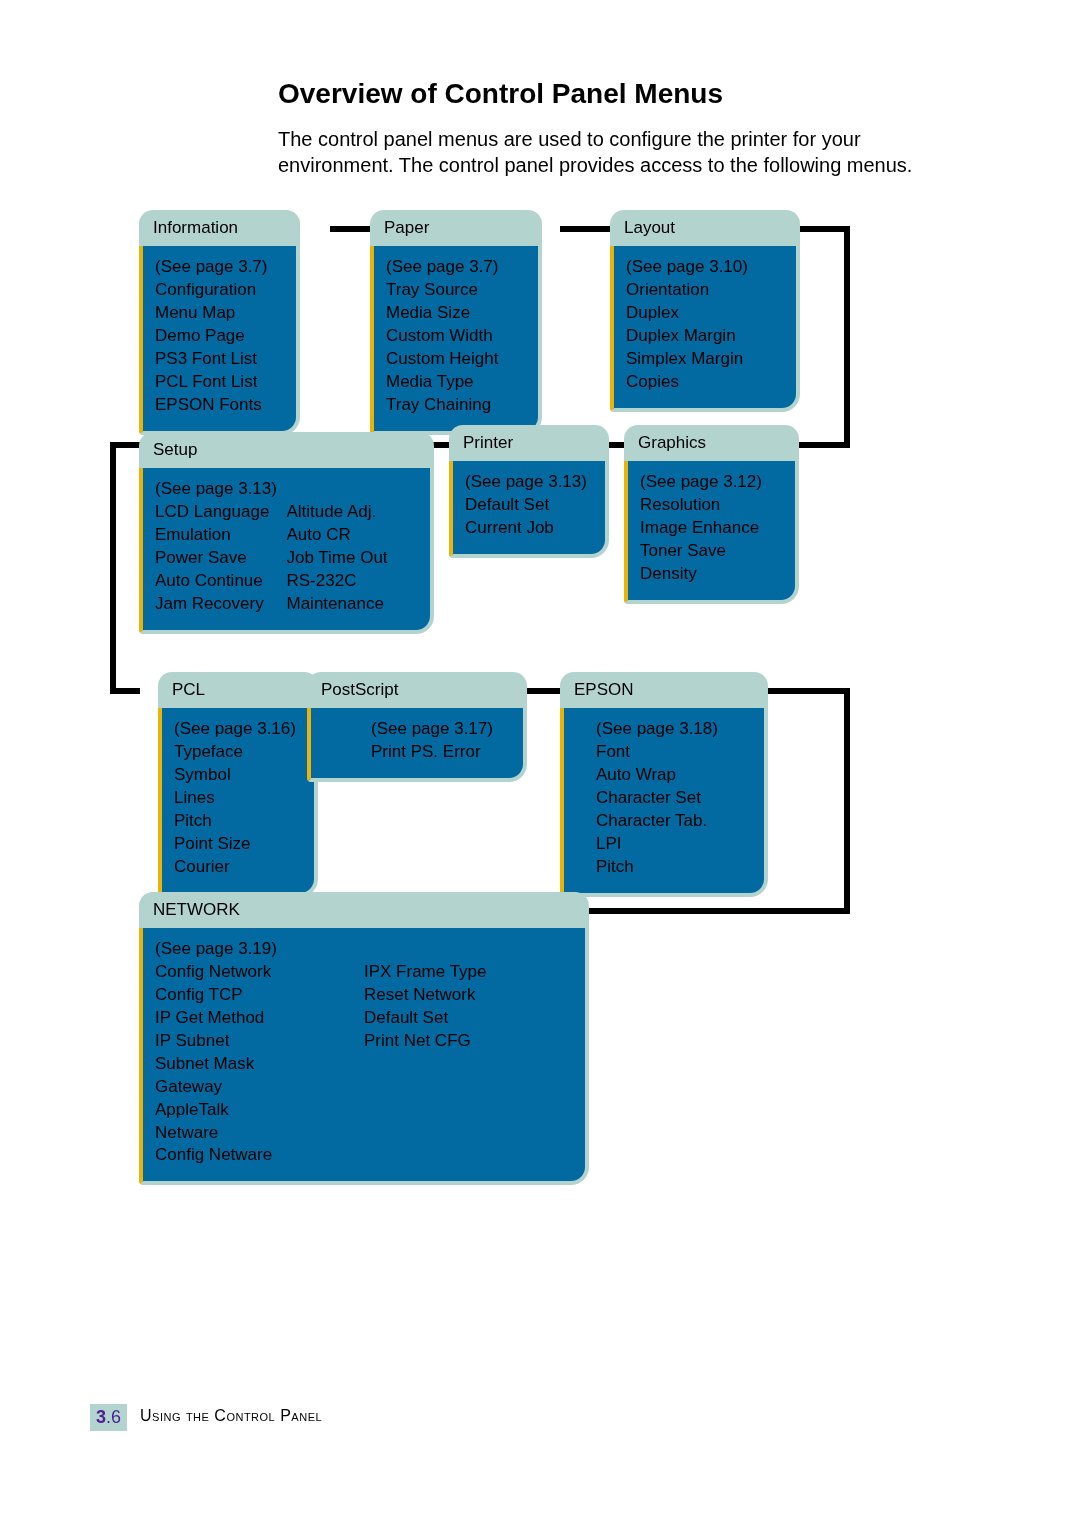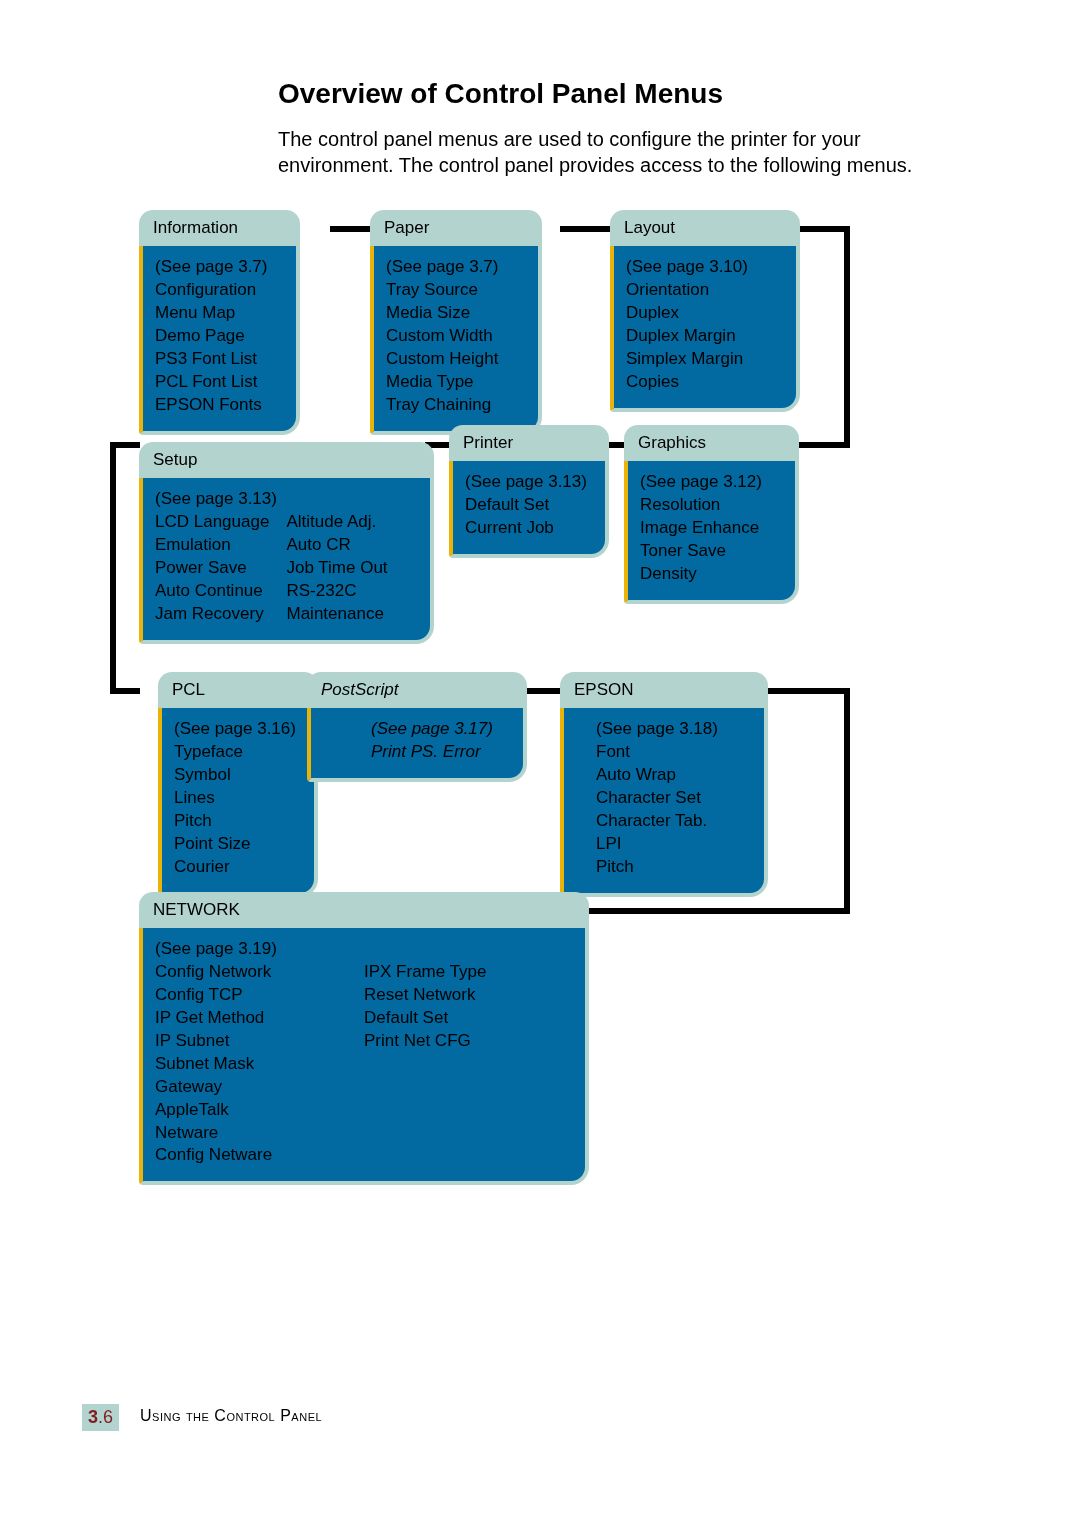--- a/index.html
+++ b/index.html
@@ -63,24 +63,24 @@
     font-size: 17px;
     line-height: 1.35;
     color: #000;
   }
   .cols { display: flex; }
   .col { flex: 1; }
 
   
   .foot-badge {
     position: absolute;
-    left: 82px;
+    left: 90px;
     top: 1404px;
     background: #b3d3cf;
-    color: #7f1d1d;
+    color: #4c1d95;
     font-size: 18px;
     padding: 3px 6px;
   }
   .foot-badge b { font-weight: bold; }
   .foot-text {
     position: absolute;
     left: 140px;
     top: 1407px;
     font-size: 16px;
     font-variant: small-caps;
@@ -145,21 +145,21 @@
     <div class="body">
       <div>(See page 3.10)</div>
       <div>Orientation</div>
       <div>Duplex</div>
       <div>Duplex Margin</div>
       <div>Simplex Margin</div>
       <div>Copies</div>
     </div>
   </div>
 
-  <div class="card" style="left:139px; top:442px; width:295px;">
+  <div class="card" style="left:139px; top:432px; width:295px;">
     <div class="hdr">Setup</div>
     <div class="body">
       <div>(See page 3.13)</div>
       <div class="cols">
         <div class="col">
           <div>LCD Language</div>
           <div>Emulation</div>
           <div>Power Save</div>
           <div>Auto Continue</div>
           <div>Jam Recovery</div>
@@ -201,21 +201,21 @@
       <div>(See page 3.16)</div>
       <div>Typeface</div>
       <div>Symbol</div>
       <div>Lines</div>
       <div>Pitch</div>
       <div>Point Size</div>
       <div>Courier</div>
     </div>
   </div>
 
-  <div class="card" style="left:307px; top:672px; width:220px;font-style:italic;">
+  <div class="card" style="left:307px; top:672px; width:220px;">
     <div class="hdr">PostScript</div>
     <div class="body" style="padding-left:60px;">
       <div>(See page 3.17)</div>
       <div>Print PS. Error</div>
     </div>
   </div>
 
   <div class="card" style="left:560px; top:672px; width:208px;">
     <div class="hdr">EPSON</div>
     <div class="body" style="padding-left:32px;">

